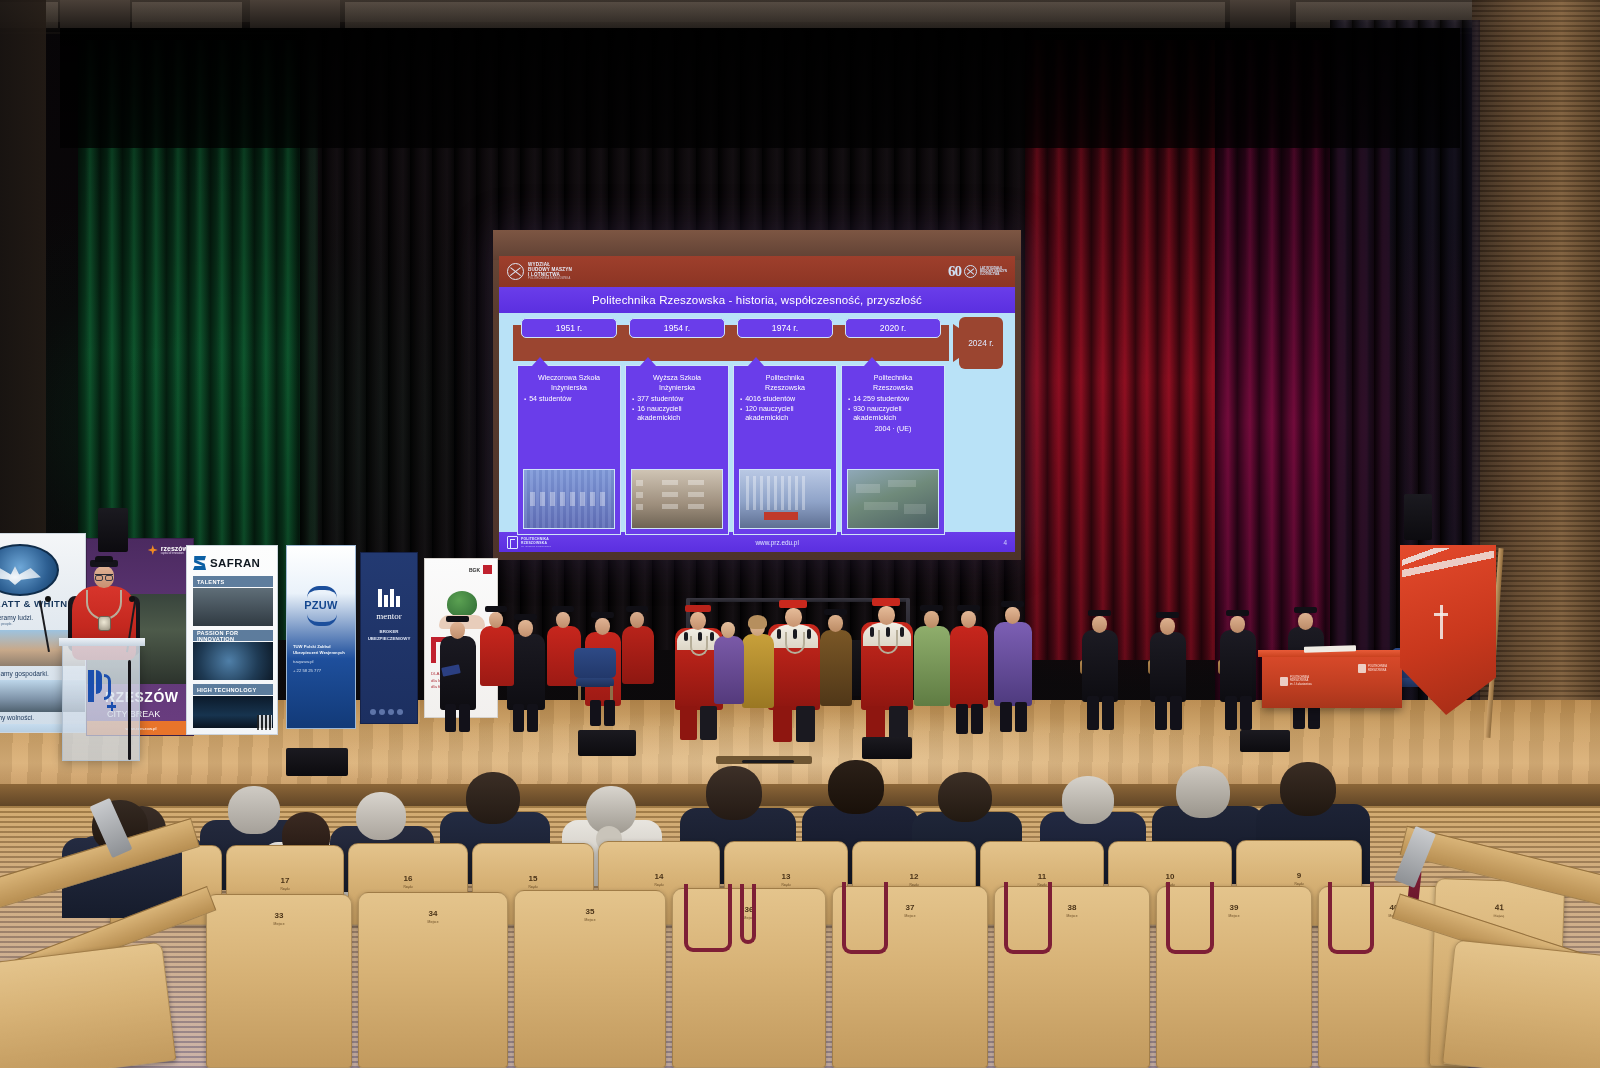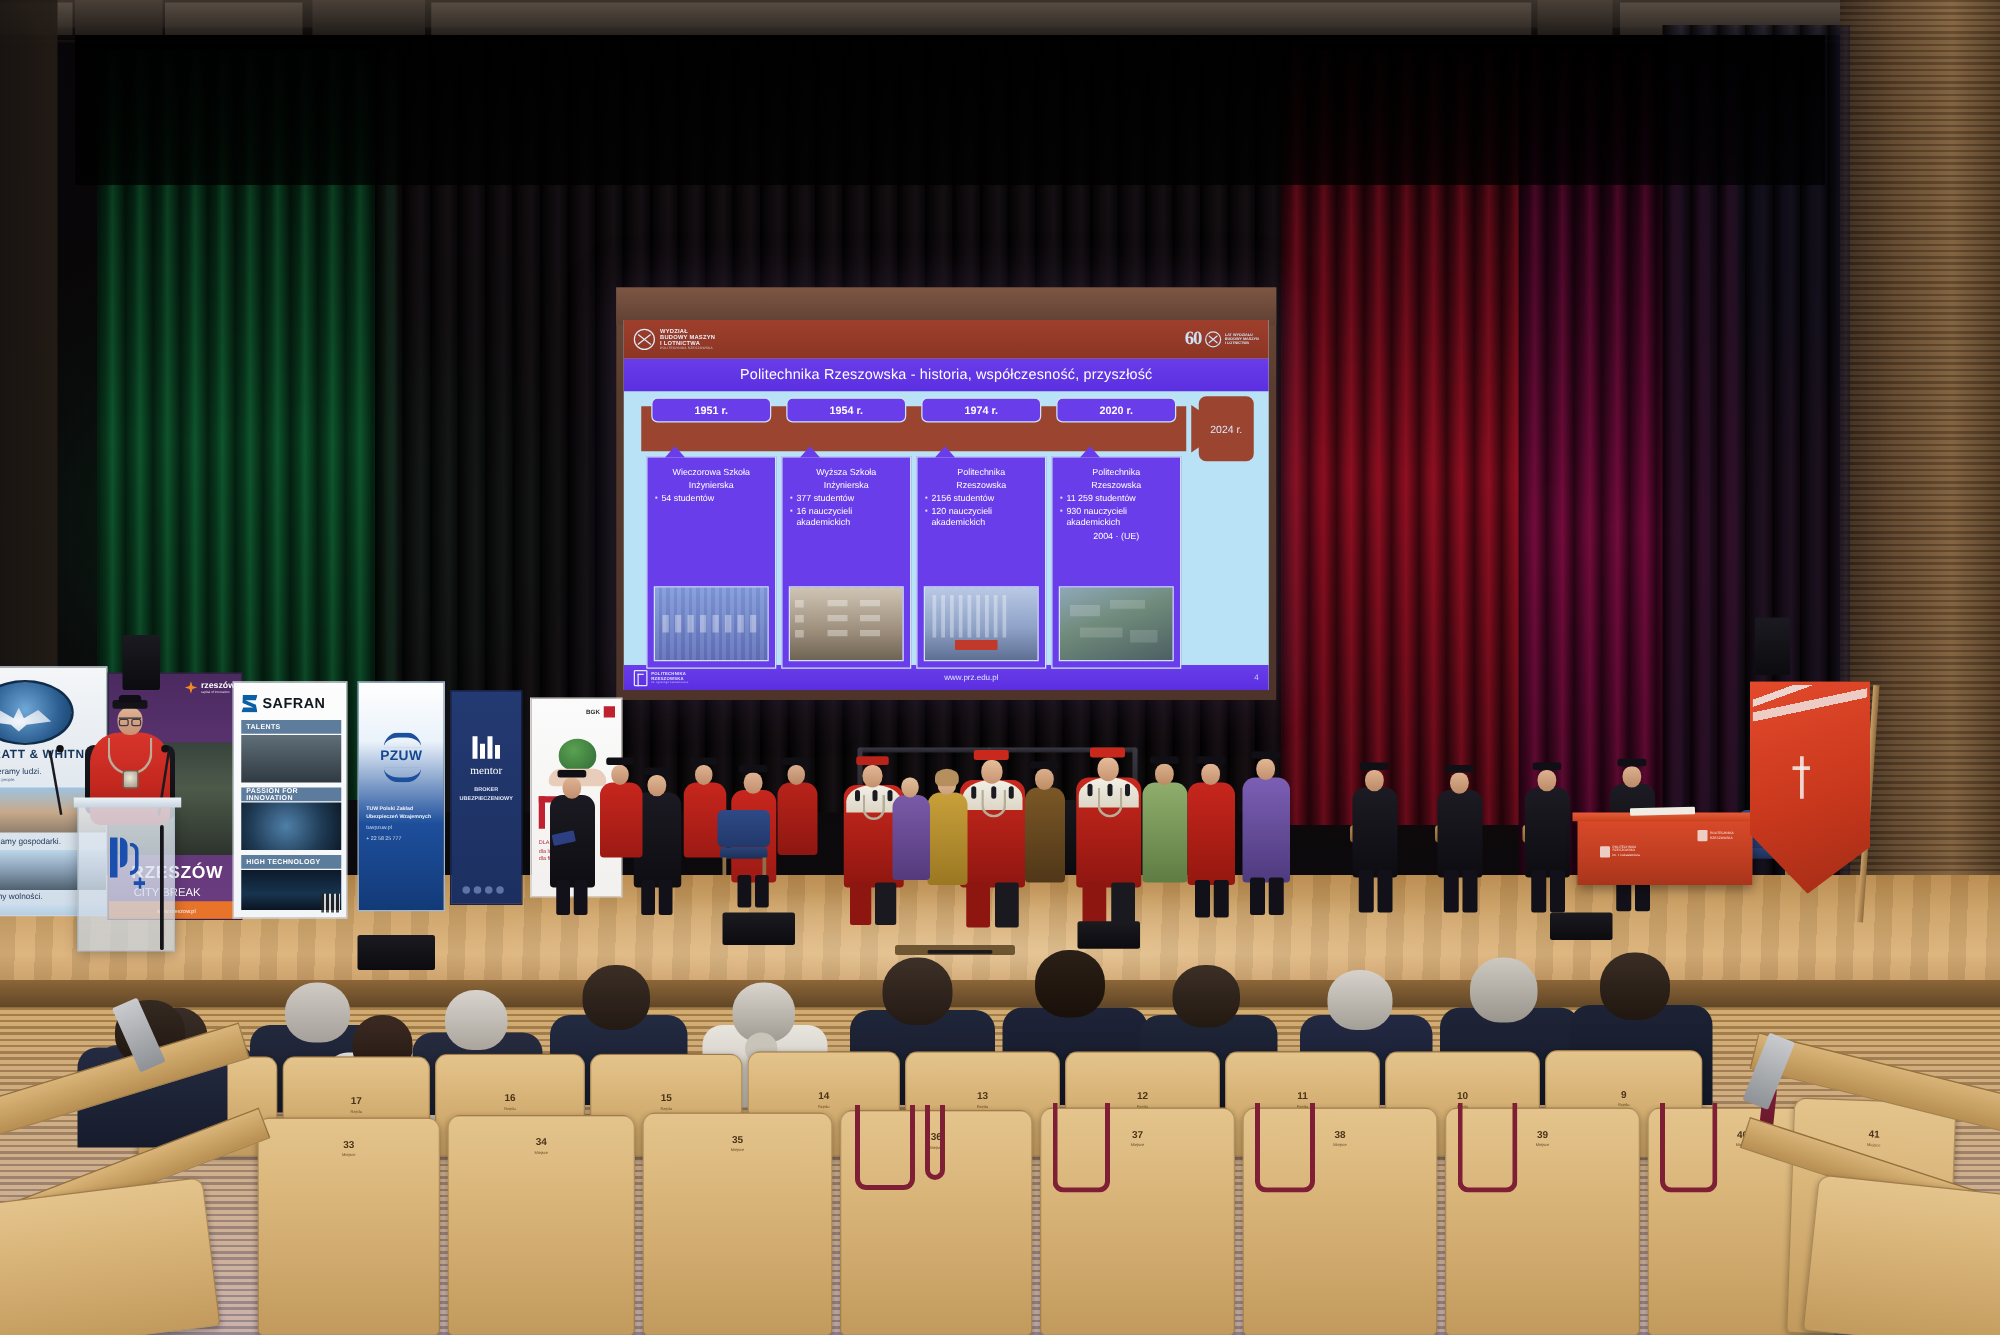--- a/index.html
+++ b/index.html
@@ -168,21 +168,21 @@
     position:absolute; left:440px; top:-1px;
     width:0; height:0;
     border-top:19px solid transparent;
     border-bottom:19px solid transparent;
     border-left:28px solid #9b4530;
   }
   .year-pill {
     position:absolute; top:5px; height:20px; width:96px;
     background:#6a3dea; border:1.3px solid #cfe4f7; border-radius:5px;
     display:flex; align-items:center; justify-content:center;
-    color:#fff; font-size:8.6px;font-weight:bold;
+    color:#fff; font-size:8.6px;
   }
   .year-2024 {
     position:absolute; left:460px; top:4px; width:44px; height:52px;
     background:#9b4530; border-radius:6px;
     display:flex; align-items:center; justify-content:center;
     color:#dfe9ff; font-size:8.4px;
   }
   .col {
     position:absolute; top:52px; width:104px; height:170px;
     background:#6a3dea; border:1px solid #cfe4f7;
@@ -685,21 +685,21 @@
         </div>
 
         <div class="col" style="left:234px;">
           <div class="tail" style="left:14px;"></div>
           <div class="col-title">
             <span>Politechnika</span><br>
             <span>Rzeszowska</span>
           </div>
           <div class="col-li">
             <span class="bullet">▪</span>
-            <span>2156 studentów</span>
+            <span>4016 studentów</span>
           </div>
           <div class="col-li">
             <span class="bullet">▪</span>
             <span>120 nauczycieli akademickich</span>
           </div>
           <div class="col-photo ph3">
             <div class="ph-win" style="left:6px;top:6px;width:3px;height:34px;"></div>
             <div class="ph-win" style="left:13px;top:6px;width:3px;height:34px;"></div>
             <div class="ph-win" style="left:20px;top:6px;width:3px;height:34px;"></div>
             <div class="ph-win" style="left:27px;top:6px;width:3px;height:34px;"></div>
@@ -713,21 +713,21 @@
         </div>
 
         <div class="col" style="left:342px;">
           <div class="tail" style="left:22px;"></div>
           <div class="col-title">
             <span>Politechnika</span><br>
             <span>Rzeszowska</span>
           </div>
           <div class="col-li">
             <span class="bullet">▪</span>
-            <span>11 259 studentów</span>
+            <span>14 259 studentów</span>
           </div>
           <div class="col-li">
             <span class="bullet">▪</span>
             <span>930 nauczycieli akademickich</span>
           </div>
           <div class="col-note">2004 · (UE)</div>
           <div class="col-photo ph4">
             <div class="ph-win" style="left:8px;top:14px;width:24px;height:9px;opacity:.5;"></div>
             <div class="ph-win" style="left:40px;top:10px;width:28px;height:7px;opacity:.45;"></div>
             <div class="ph-win" style="left:16px;top:32px;width:34px;height:8px;opacity:.42;"></div>

